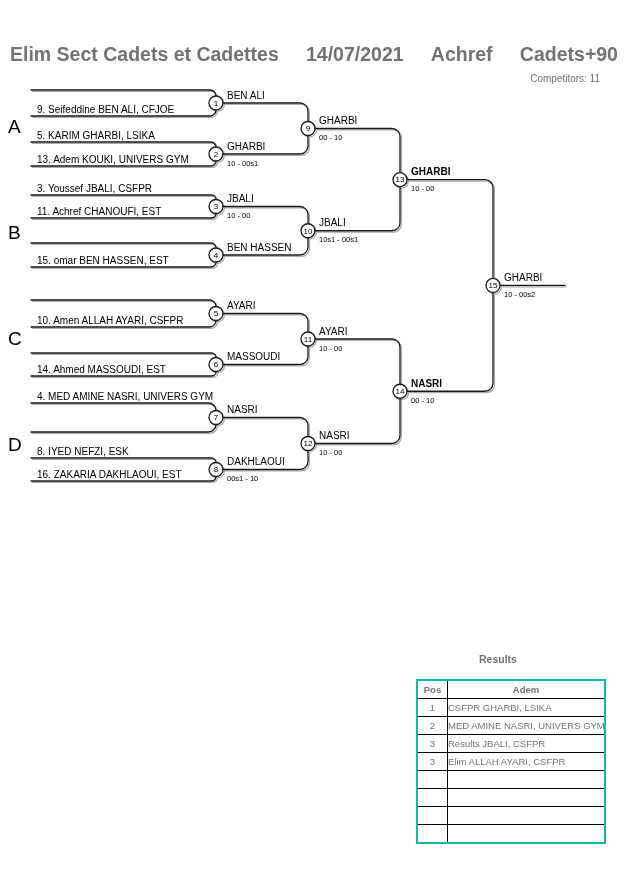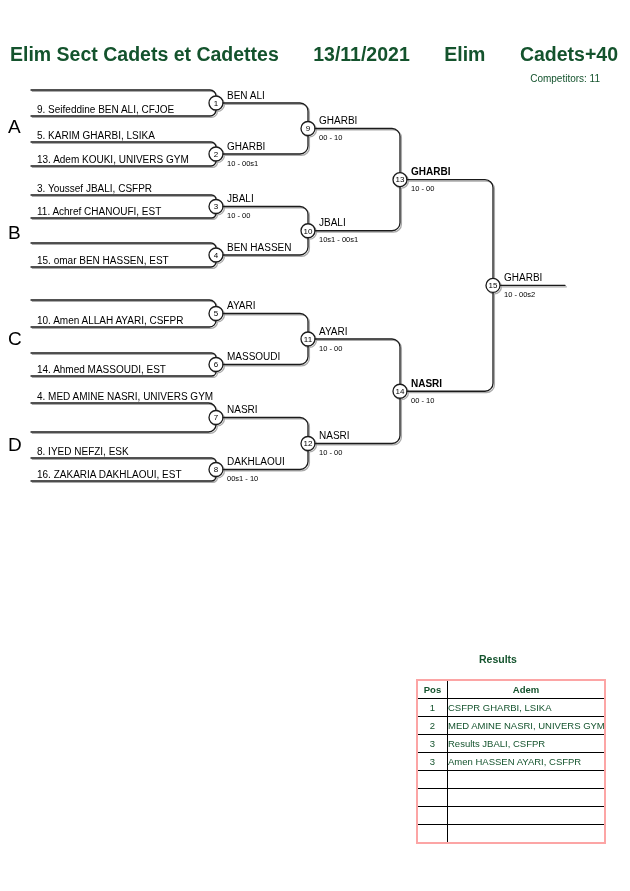--- a/index.html
+++ b/index.html
@@ -1,18 +1,18 @@
 <!DOCTYPE html>
 <html><head>
 <meta charset="utf-8">
 <style>
   html,body { margin:0; padding:0; background:#fff; }
   .page {
     position:relative; width:630px; height:891px; background:#ffffff;
-    font-family:"Liberation Sans", sans-serif; color:#14532d; overflow:hidden;
+    font-family:"Liberation Sans", sans-serif; color:#737373; overflow:hidden;
   }
   .title-row {
     position:absolute; top:43px; left:10px; width:608px;
     display:flex; justify-content:space-between; align-items:baseline;
     font-size:19.5px; font-weight:bold; white-space:nowrap;
   }
   .competitors {
     position:absolute; top:73px; right:30px;
     font-size:10px;
   }
@@ -24,35 +24,35 @@
     text-align:center; font-weight:bold; font-size:10.5px; margin-bottom:9px;
   }
   table.results-table {
     border-collapse:collapse; width:190px; table-layout:fixed;
     font-size:9.5px;
   }
   table.results-table th, table.results-table td {
     border:1px solid #000; height:15px; padding:1px 0; line-height:15px;
     overflow:visible; white-space:nowrap;
   }
-  table.results-table { border:2px solid #fca5a5;margin-top:14px; }
+  table.results-table { border:2px solid #14b8a6;margin-top:14px; }
   th.pos-col, td.pos-cell { width:29px; text-align:center; }
   th.name-col { text-align:center; font-weight:bold; }
   td.name-cell { text-align:left; padding-left:6px; }
 </style>
 </head>
 <body>
 
 <div class="page">
 
   <div class="title-row">
     <span>Elim Sect Cadets et Cadettes</span>
-    <span>13/11/2021</span>
-    <span>Elim</span>
-    <span>Cadets+40</span>
+    <span>14/07/2021</span>
+    <span>Achref</span>
+    <span>Cadets+90</span>
   </div>
 
   <div class="competitors">Competitors: 11</div>
 
   <svg id="bracket-svg" width="630" height="560" viewBox="0 0 630 560">
       <g transform="translate(1.4,1.4)" fill="none" stroke="#aaaaaa" stroke-width="1.3" stroke-linecap="round">
         <path d="M 31 90 H 210 A 6 6 0 0 1 216 96 V 96"></path>
         <path d="M 31 116 H 210 A 6 6 0 0 0 216 110 V 110"></path>
         <circle cx="216" cy="103" r="7" fill="#fff"></circle>
         <path d="M 31 142 H 211 A 5 5 0 0 1 216 147 V 147"></path>
@@ -223,21 +223,21 @@
           <tr>
             <td class="pos-cell">2</td>
             <td class="name-cell">MED AMINE NASRI, UNIVERS GYM</td>
           </tr>
           <tr>
             <td class="pos-cell">3</td>
             <td class="name-cell">Results JBALI, CSFPR</td>
           </tr>
           <tr>
             <td class="pos-cell">3</td>
-            <td class="name-cell">Amen HASSEN AYARI, CSFPR</td>
+            <td class="name-cell">Elim ALLAH AYARI, CSFPR</td>
           </tr>
           <tr>
             <td class="pos-cell">&nbsp;</td>
             <td class="name-cell">&nbsp;</td>
           </tr>
           <tr>
             <td class="pos-cell">&nbsp;</td>
             <td class="name-cell">&nbsp;</td>
           </tr>
           <tr>

